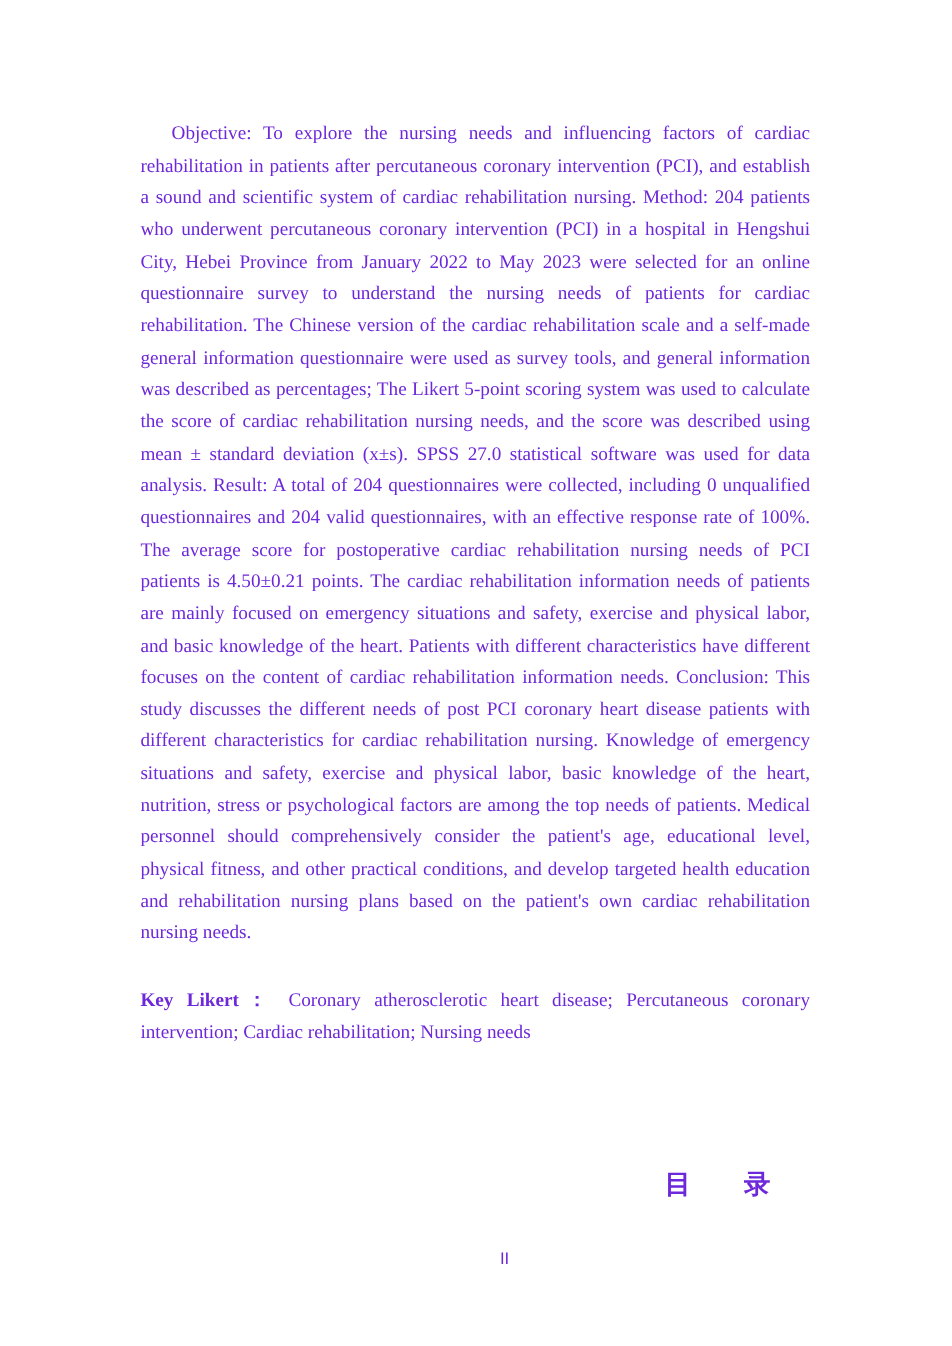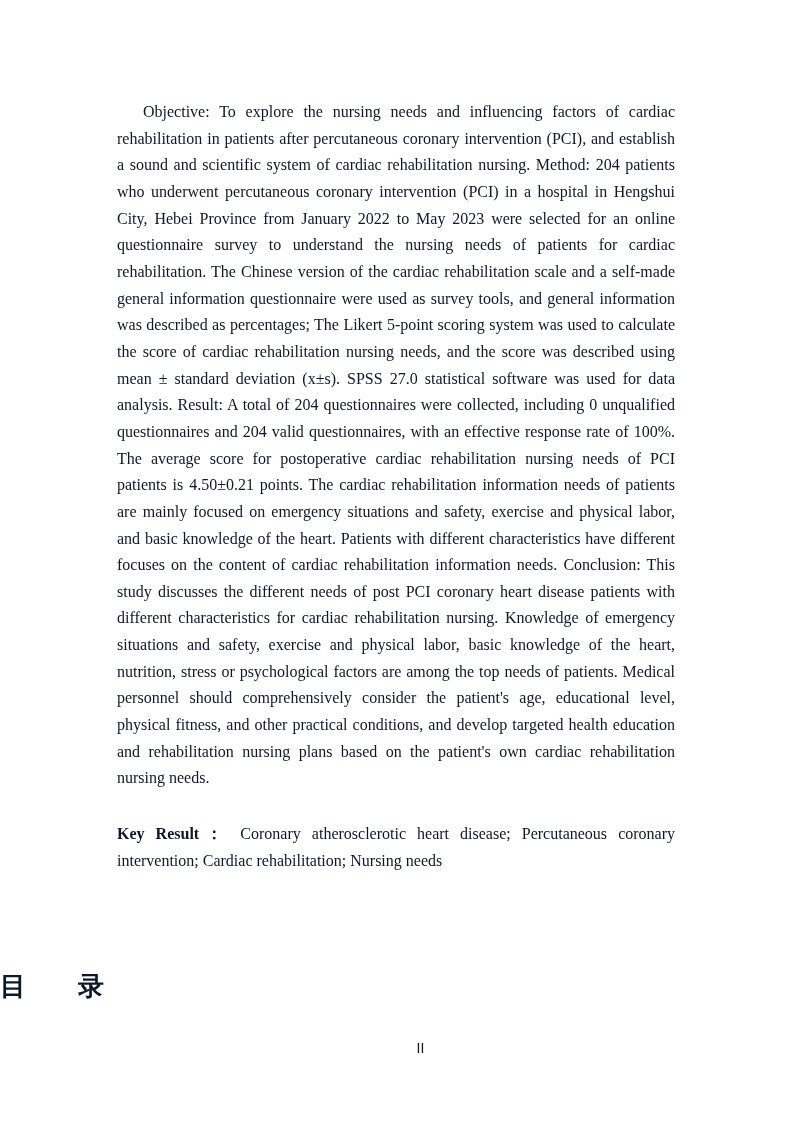--- a/index.html
+++ b/index.html
@@ -5,21 +5,21 @@
   html, body {
     margin: 0;
     padding: 0;
     background: #ffffff;
   }
   .sheet {
     position: relative;
     width: 793px;
     height: 1122px;
     background: #ffffff;
-    color: #0f172a;
+    color: #6d28d9;
     font-family: "Liberation Serif", "DejaVu Serif", serif;
     overflow: hidden;
   }
   .abstract {
     position: absolute;
     left: 117px;
     top: 99px;
     width: 558px;
     font-size: 16px;
     line-height: 26.65px;
@@ -39,22 +39,22 @@
     text-align: justify;
   }
   .keywords .kw-label {
     font-weight: bold;
   }
   .toc-heading {
     position: absolute;
     left: 0;
     top: 973px;
     width: 642px;
-    text-align: left;
-    font-size: 26px;
+    text-align: right;
+    font-size: 22px;
     font-weight: bold;
     line-height: 28px;
     font-family: "Liberation Serif", "DejaVu Serif", serif;
   }
   .page-number {
     position: absolute;
     left: 0;
     top: 1041px;
     width: 793px;
     text-align: center;
@@ -67,21 +67,21 @@
 </head>
 <body>
 
 <div class="sheet">
 
   <div class="abstract">
     <p>Objective: To explore the nursing needs and influencing factors of cardiac rehabilitation in patients after percutaneous coronary intervention (PCI), and establish a sound and scientific system of cardiac rehabilitation nursing. Method: 204 patients who underwent percutaneous coronary intervention (PCI) in a hospital in Hengshui City, Hebei Province from January 2022 to May 2023 were selected for an online questionnaire survey to understand the nursing needs of patients for cardiac rehabilitation. The Chinese version of the cardiac rehabilitation scale and a self-made general information questionnaire were used as survey tools, and general information was described as percentages; The Likert 5-point scoring system was used to calculate the score of cardiac rehabilitation nursing needs, and the score was described using mean ± standard deviation (x±s). SPSS 27.0 statistical software was used for data analysis. Result: A total of 204 questionnaires were collected, including 0 unqualified questionnaires and 204 valid questionnaires, with an effective response rate of 100%. The average score for postoperative cardiac rehabilitation nursing needs of PCI patients is 4.50±0.21 points. The cardiac rehabilitation information needs of patients are mainly focused on emergency situations and safety, exercise and physical labor, and basic knowledge of the heart. Patients with different characteristics have different focuses on the content of cardiac rehabilitation information needs. Conclusion: This study discusses the different needs of post PCI coronary heart disease patients with different characteristics for cardiac rehabilitation nursing. Knowledge of emergency situations and safety, exercise and physical labor, basic knowledge of the heart, nutrition, stress or psychological factors are among the top needs of patients. Medical personnel should comprehensively consider the patient's age, educational level, physical fitness, and other practical conditions, and develop targeted health education and rehabilitation nursing plans based on the patient's own cardiac rehabilitation nursing needs.</p>
   </div>
 
   <div class="keywords">
-    <span class="kw-label">Key Result：</span>
+    <span class="kw-label">Key Likert：</span>
     <span>Coronary atherosclerotic heart disease; Percutaneous coronary intervention; Cardiac rehabilitation; Nursing needs</span>
   </div>
 
   <div class="toc-heading">目　　录</div>
 
   <div class="page-number">II</div>
 
 </div>
 
 </body></html>

